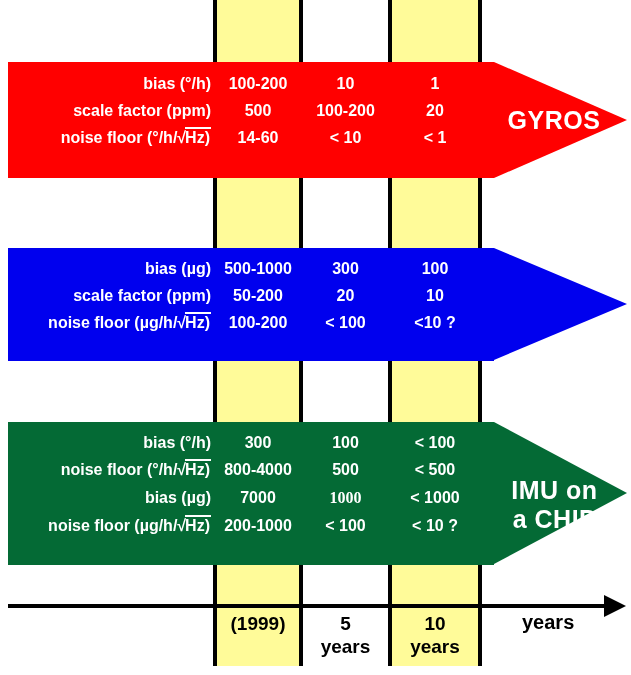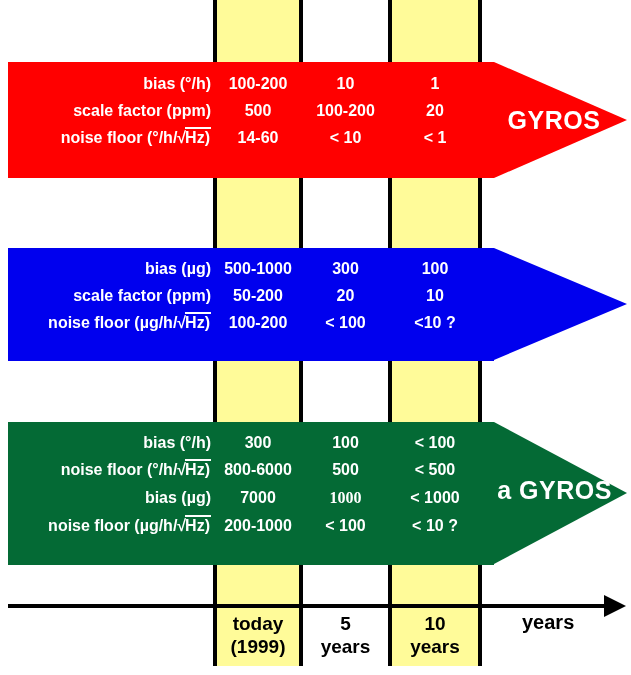--- a/index.html
+++ b/index.html
@@ -141,52 +141,52 @@
       <div class="row" style="top:12px;height:26px;">
         <span class="lbl" style="left:0;width:203px;">bias (°/h)</span>
         <span class="val" style="left:209px;width:82px;">300</span>
         <span class="val" style="left:295px;width:85px;">100</span>
         <span class="val" style="left:384px;width:86px;">&lt; 100</span>
       </div>
       <div class="row" style="top:39px;height:26px;">
         <span class="lbl rad" style="left:0;width:203px;">
           <span>noise floor (°/h/</span><span>√</span><span class="bar">Hz)</span>
         </span>
-        <span class="val" style="left:209px;width:82px;">800-6000</span>
+        <span class="val" style="left:209px;width:82px;">800-4000</span>
         <span class="val" style="left:295px;width:85px;">500</span>
         <span class="val" style="left:384px;width:86px;">&lt; 500</span>
       </div>
       <div class="row" style="top:67px;height:26px;">
         <span class="lbl" style="left:0;width:203px;">bias (µg)</span>
         <span class="val" style="left:209px;width:82px;">7000</span>
         <span class="val" style="left:295px;width:85px;font-family:Liberation Serif, serif;">1000</span>
         <span class="val" style="left:384px;width:86px;">&lt; 1000</span>
       </div>
       <div class="row" style="top:95px;height:26px;">
         <span class="lbl rad" style="left:0;width:203px;">
           <span>noise floor (µg/h/</span><span>√</span><span class="bar">Hz)</span>
         </span>
         <span class="val" style="left:209px;width:82px;">200-1000</span>
         <span class="val" style="left:295px;width:85px;">&lt; 100</span>
         <span class="val" style="left:384px;width:86px;">&lt; 10 ?</span>
       </div>
     </div>
 
     <div class="band-title" style="left:484px;top:54px;width:125px;">
-      <div>a GYROS</div>
+      <div>IMU on</div>
+      <div>a CHIP</div>
     </div>
   </div>
 
   <div>
     <div id="axis-line" style="left:8px;top:604px;width:600px;"></div>
     <div id="axis-arrow" style="left:604px;top:595px;border-top:11px solid transparent;border-bottom:11px solid transparent;border-left:22px solid #000;"></div>
     <div id="time-label" style="left:522px;top:611px;">years</div>
 
     <div class="tick-label" style="left:217px;top:612px;width:82px;">
-      <div>today</div>
       <div>(1999)</div>
     </div>
     <div class="tick-label" style="left:303px;top:612px;width:85px;">
       <div>5</div>
       <div>years</div>
     </div>
     <div class="tick-label" style="left:392px;top:612px;width:86px;">
       <div>10</div>
       <div>years</div>
     </div>

